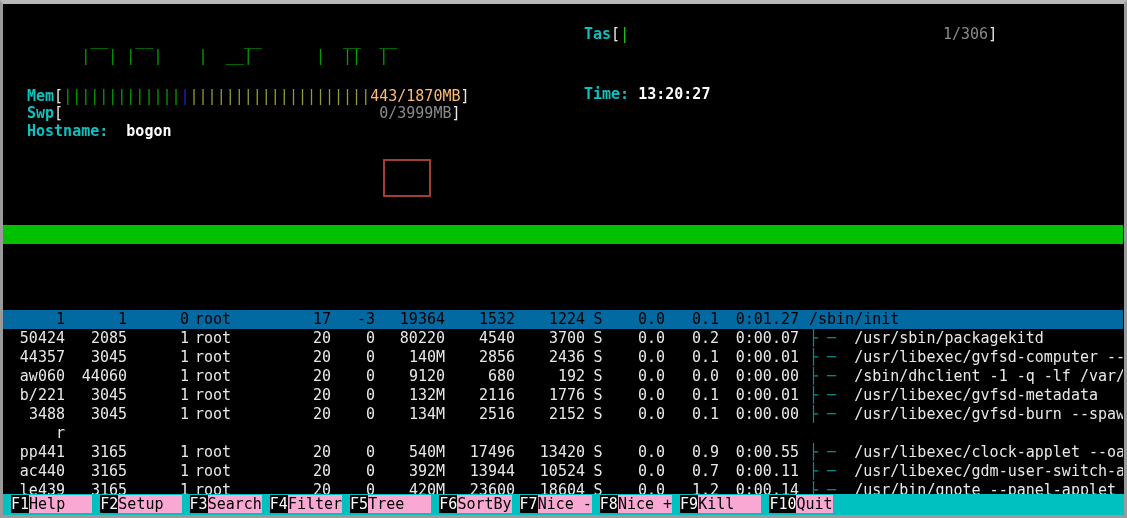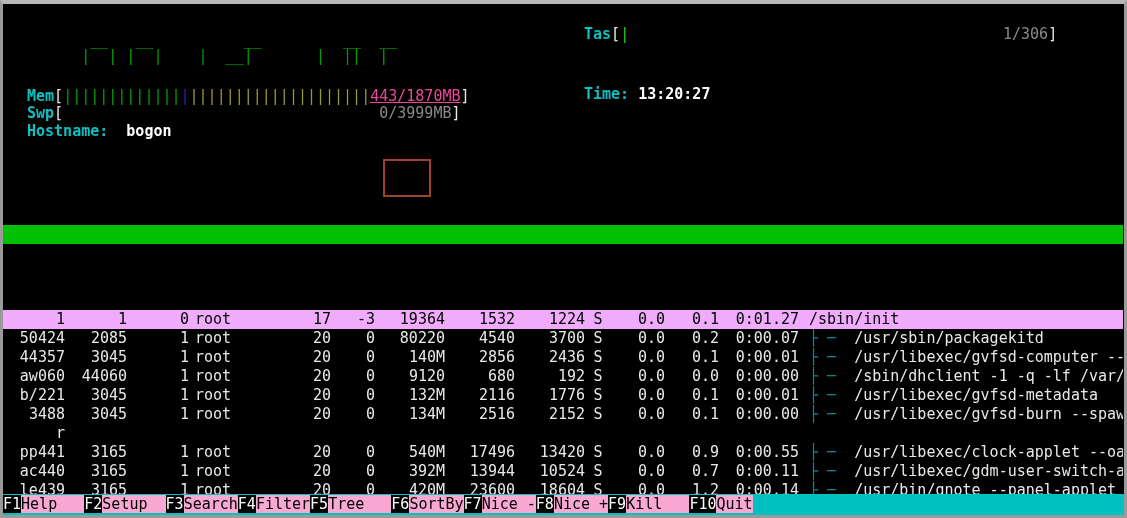--- a/index.html
+++ b/index.html
@@ -27,21 +27,21 @@
     white-space: pre;
   }
   
   .c-cyan      { color: #0ec0c0; font-weight: bold; }
   .c-cyan-br   { color: #3ad6d6; }
   .c-white     { color: #e8e8e8; }
   .c-bold-w    { color: #ffffff; font-weight: bold; }
   .c-gray      { color: #8a8a8a; }
   .c-green     { color: #00a000; }
   .c-green-br  { color: #22d022; }
-  .c-olive     { color: #ec4899; text-decoration: underline; }
+  .c-olive     { color: #fdba74; }
 
   
   #header { position: absolute; left: 0; top: 0; width: 1120px; height: 150px; }
   .hline { position: absolute; white-space: pre; }
 
   .ledrow { position: absolute; color: #00a000; white-space: pre; font-size: 15px; line-height: 16.5px; }
 
   
   .meter { position: absolute; white-space: pre; }
   .bar-green { color: #00a000; }
@@ -51,21 +51,21 @@
   
   #table { position: absolute; left: 0; top: 155px; width: 1120px; }
   .trow {
     position: relative;
     height: 19px;
     line-height: 19px;
     white-space: pre;
     overflow: hidden;
   }
   .hdrrow { background: #00c000; color: #000000; }
-  .selrow { background: #f0abfc; color: #000000; }
+  .selrow { background: #0369a1; color: #000000; }
   .normrow { background: #000000; color: #e8e8e8; }
 
   .cell { display: inline-block; text-align: right; white-space: pre; }
   .cell-l { display: inline-block; text-align: left; white-space: pre; }
 
   .w-pid  { width: 62px; }
   .w-pgrp { width: 62px; }
   .w-ppid { width: 62px; }
   .w-user { width: 62px; text-align: left; padding-left: 6px; }
   .w-pri  { width: 74px; }
@@ -93,21 +93,21 @@
   
   #fnbar {
     position: absolute;
     left: 0; bottom: 0;
     width: 1121px; height: 21px;
     line-height: 21px;
     background: #00c0c0;
     white-space: pre;
     overflow: hidden;
   }
-  .fnkey { background: #000000; color: #ffffff; }
+  .fnkey { background: #000000; color: #ffffff; margin-left: 8px; }
   .fnlbl { background: #f9a8d4; color: #000000; }
 </style>
 </head>
 <body>
 
 <div id="terminal">
 
   
   <div id="header">
 
@@ -120,21 +120,21 @@
     <div class="meter" style="left:24px; top:84px;"><span class="c-cyan">Mem</span><span class="c-white">[</span><span class="bar-green">|||||||||||||</span><span class="bar-blue">|</span><span class="bar-olive">||||||||||||||||||||</span><span class="c-olive">443/1870MB</span><span class="c-white">]</span></div>
 
     
     <div class="meter" style="left:24px; top:101px;"><span class="c-cyan">Swp</span><span class="c-white">[</span><span style="color:#000;">                                   </span><span class="c-gray">0/3999MB</span><span class="c-white">]</span></div>
 
     
     <div class="hline" style="left:24px; top:119px;"><span class="c-cyan">Hostname:</span><span class="c-bold-w">  </span><span class="c-bold-w">bogon</span></div>
 
     
     <div class="hline" style="left:581px; top:22px;"><span class="c-cyan">Tas</span><span class="c-white">[</span><span class="c-green-br">|</span></div>
-    <div class="hline" style="left:1000px; top:22px;"><span class="c-gray">1/306</span><span class="c-white">]</span></div>
+    <div class="hline" style="left:940px; top:22px;"><span class="c-gray">1/306</span><span class="c-white">]</span></div>
 
 
 
     <div class="hline" style="left:581px; top:82px;"><span class="c-cyan">Time:</span><span> </span><span class="c-bold-w">13:20:27</span></div>
   </div>
 
   
   <div id="table">
 
     

